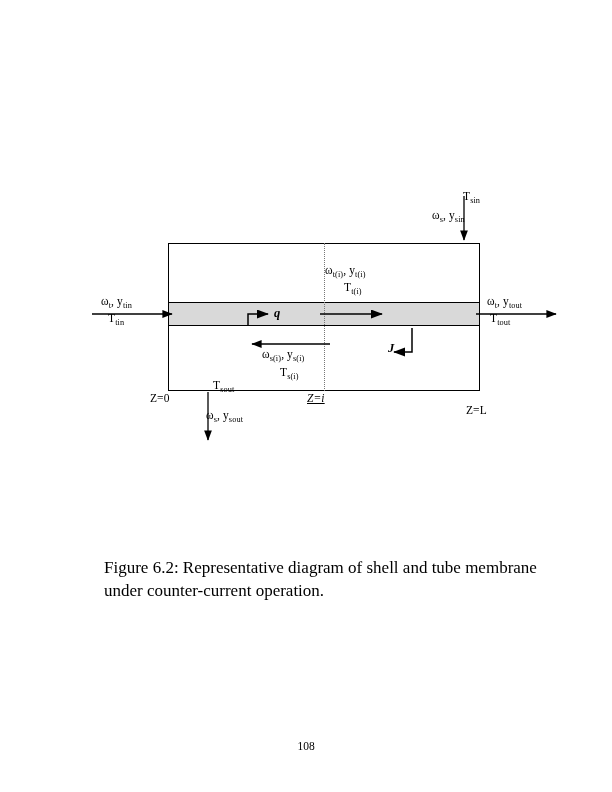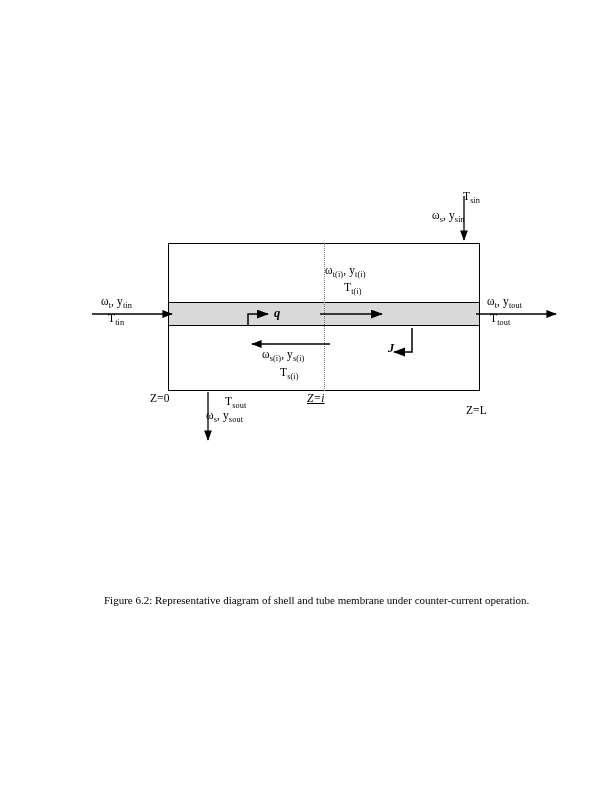--- a/index.html
+++ b/index.html
@@ -103,24 +103,23 @@
     height: 470px;
     pointer-events: none;
   }
 
   
   #caption {
     position: absolute;
     left: 104px;
     top: 557px;
     width: 440px;
-    font-size: 11px;
+    font-size: 17px;
     line-height: 1.35;
     text-align: left;
-    margin-top: 36px;
   }
 
   
   #page-number {
     position: absolute;
     left: 0;
     top: 740px;
     width: 612px;
     text-align: center;
     font-size: 11.5px;
@@ -163,21 +162,21 @@
 
     <div class="lbl" style="left:101px; top:295px;">ω<span class="sub">t</span>, y<span class="sub">tin</span></div>
     <div class="lbl" style="left:108px; top:312px;">T<span class="sub">tin</span></div>
 
     <div class="lbl" style="left:487px; top:295px;text-align:right;">ω<span class="sub">t</span>, y<span class="sub">tout</span></div>
     <div class="lbl" style="left:490px; top:312px;">T<span class="sub">tout</span></div>
 
     <div class="lbl" style="left:435px; top:190px;margin-left:28px;">T<span class="sub">sin</span></div>
     <div class="lbl" style="left:403px; top:209px;margin-left:29px;">ω<span class="sub">s</span>, y<span class="sub">sin</span></div>
 
-    <div class="lbl" style="left:213px; top:395px;margin-left:12px;">T<span class="sub">sout</span></div>
+    <div class="lbl" style="left:213px; top:379px;">T<span class="sub">sout</span></div>
     <div class="lbl" style="left:206px; top:409px;text-align:center;">ω<span class="sub">s</span>, y<span class="sub">sout</span></div>
 
     <div class="lbl" style="left:325px; top:264px;">ω<span class="sub">t(i)</span>, y<span class="sub">t(i)</span></div>
     <div class="lbl" style="left:344px; top:281px;">T<span class="sub">t(i)</span></div>
 
     <div class="lbl" style="left:262px; top:348px;">ω<span class="sub">s(i)</span>, y<span class="sub">s(i)</span></div>
     <div class="lbl" style="left:280px; top:366px;">T<span class="sub">s(i)</span></div>
 
     <div class="lbl bold-it" style="left:274px; top:307px;">
       <span>q</span>
@@ -193,14 +192,15 @@
       <span>Z=i</span>
     </div>
     <div class="lbl" style="left:466px; top:404px;">
       <span>Z=L</span>
     </div>
 
   </div>
 
   <div id="caption">Figure 6.2:  Representative diagram of shell and tube membrane under counter-current operation.</div>
 
+  <div id="page-number">108</div>
 
 </div>
 
 </body></html>

